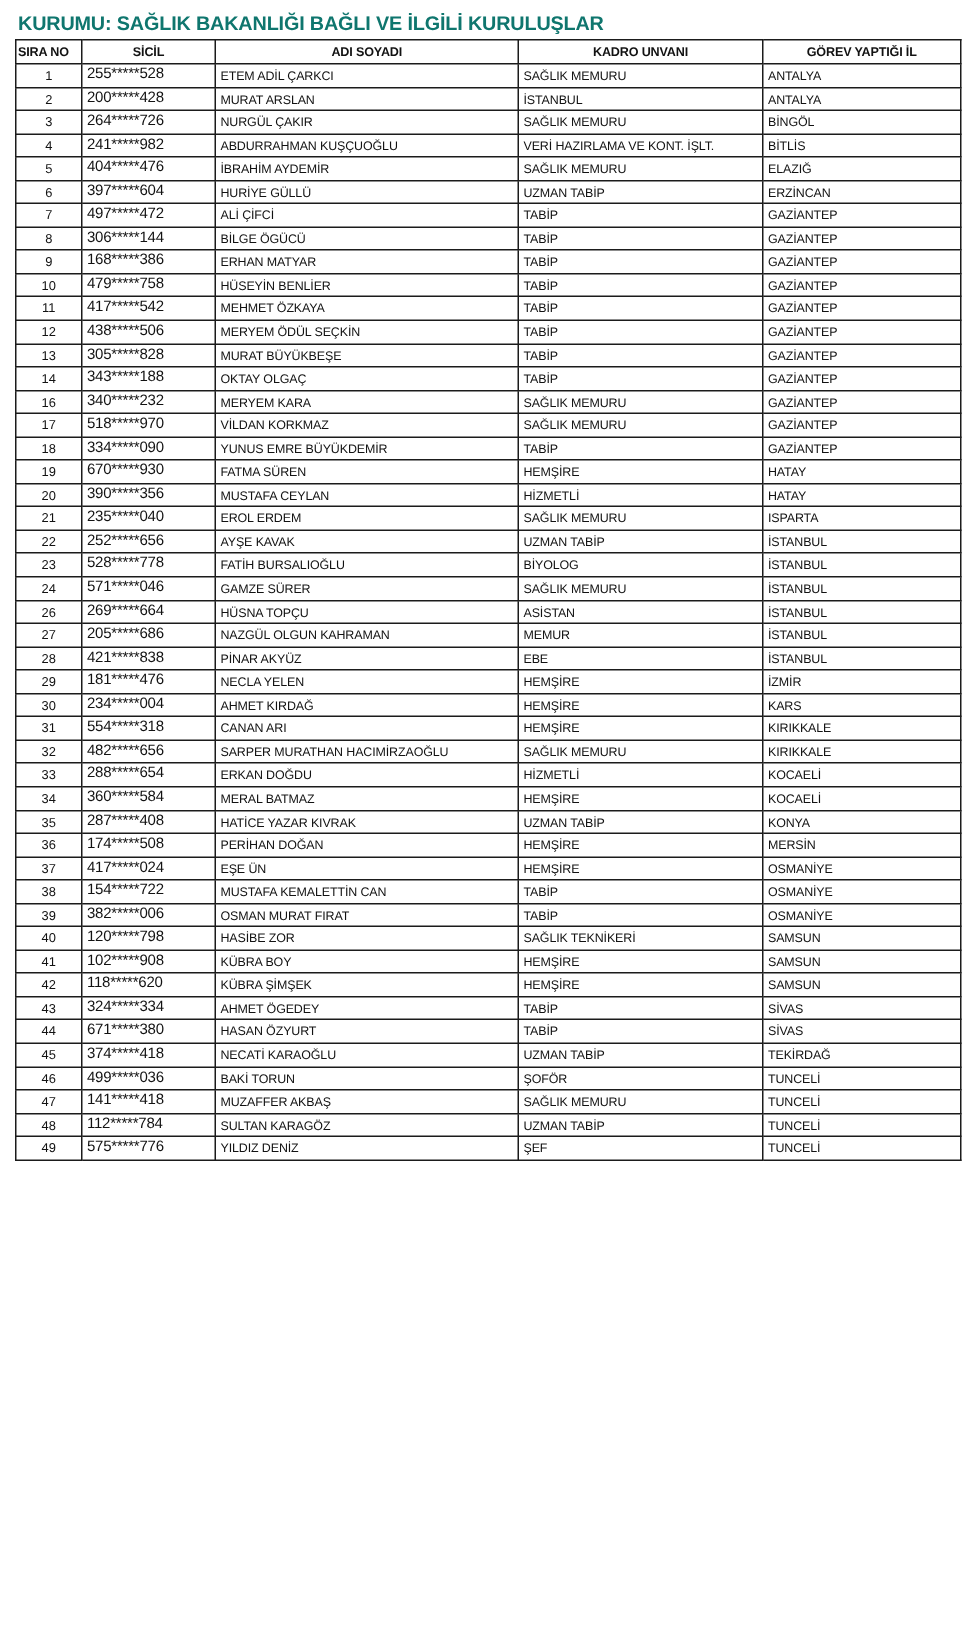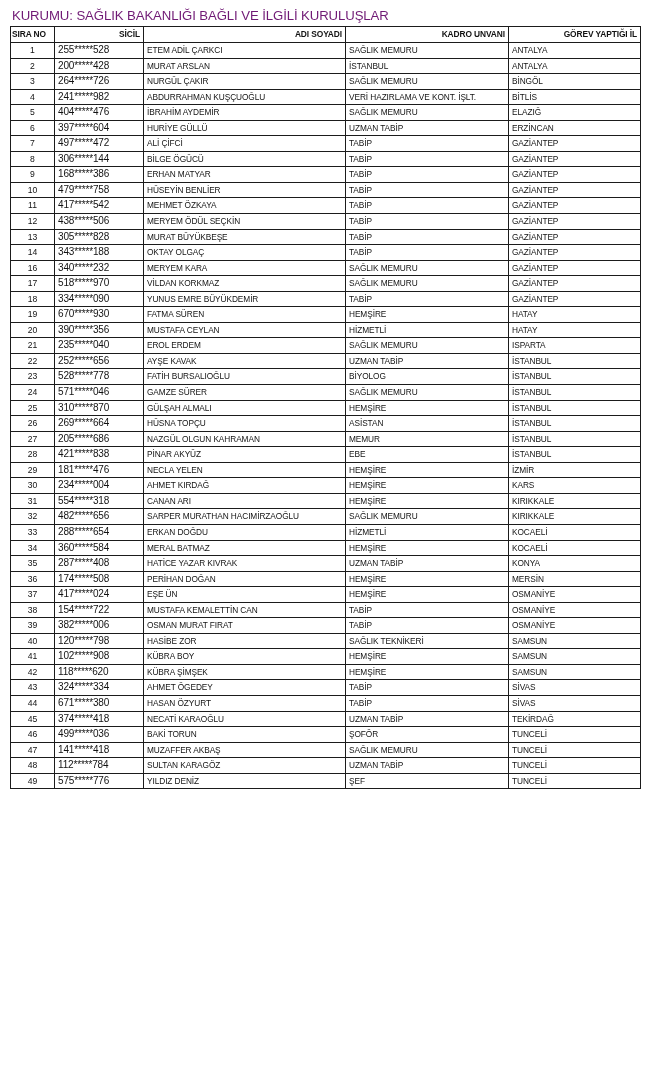--- a/index.html
+++ b/index.html
@@ -17,23 +17,23 @@
   }
   #page {
     position: relative;
     width: 650px;
     height: 1084px;
     box-sizing: border-box;
     padding: 8px 10px 0 10px;
   }
   #doc-title {
     font-size: 13.2px;
-    font-weight: normal;
+    font-weight: bold;
     letter-spacing: -0.1px;
-    color: #701a75;
+    color: #0f766e;
     margin: 0 0 3px 2px;
     white-space: nowrap;
   }
   table.roster {
     border-collapse: collapse;
     table-layout: fixed;
     width: 630px;
     font-size: 8.3px;
     color: #121212;
   }
@@ -49,21 +49,21 @@
     padding: 0 3px;
     height: 14.55px;
     line-height: 14.55px;
     overflow: hidden;
     white-space: nowrap;
     vertical-align: middle;
   }
   table.roster thead th {
     font-weight: bold;
     font-size: 8.4px;
-    text-align: right;
+    text-align: center;
     letter-spacing: -0.1px;
     height: 15px;
     line-height: 15px;
   }
   table.roster thead th.th-sira {
     text-align: left;
     padding: 0 1px;
   }
   table.roster td.cell-sira {
     text-align: center;
@@ -259,27 +259,20 @@
           <td class="cell-il">İSTANBUL</td>
         </tr>
         <tr>
           <td class="cell-sira">24</td>
           <td class="cell-sicil">571*****046</td>
           <td class="cell-ad">GAMZE SÜRER</td>
           <td class="cell-unvan">SAĞLIK MEMURU</td>
           <td class="cell-il">İSTANBUL</td>
         </tr>
         <tr>
-          <td class="cell-sira">25</td>
-          <td class="cell-sicil">310*****870</td>
-          <td class="cell-ad">GÜLŞAH ALMALI</td>
-          <td class="cell-unvan">HEMŞİRE</td>
-          <td class="cell-il">İSTANBUL</td>
-        </tr>
-        <tr>
           <td class="cell-sira">26</td>
           <td class="cell-sicil">269*****664</td>
           <td class="cell-ad">HÜSNA TOPÇU</td>
           <td class="cell-unvan">ASİSTAN</td>
           <td class="cell-il">İSTANBUL</td>
         </tr>
         <tr>
           <td class="cell-sira">27</td>
           <td class="cell-sicil">205*****686</td>
           <td class="cell-ad">NAZGÜL OLGUN KAHRAMAN</td>

